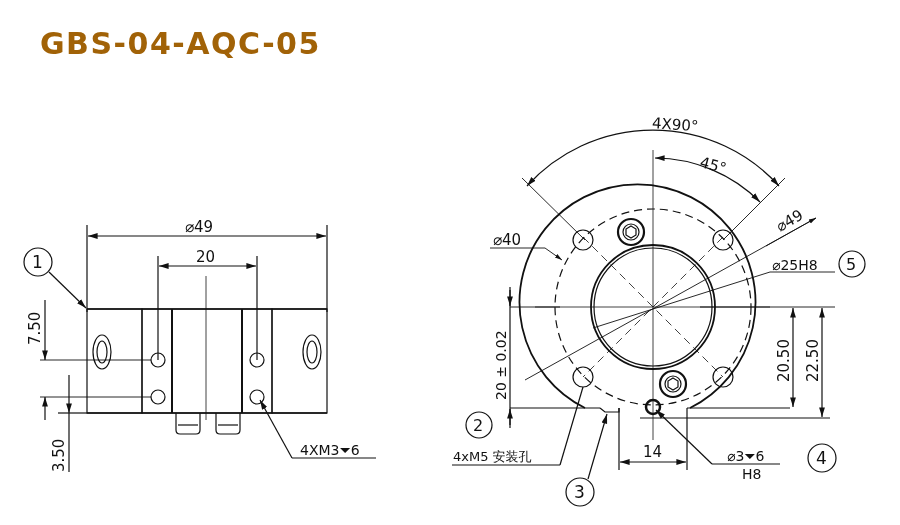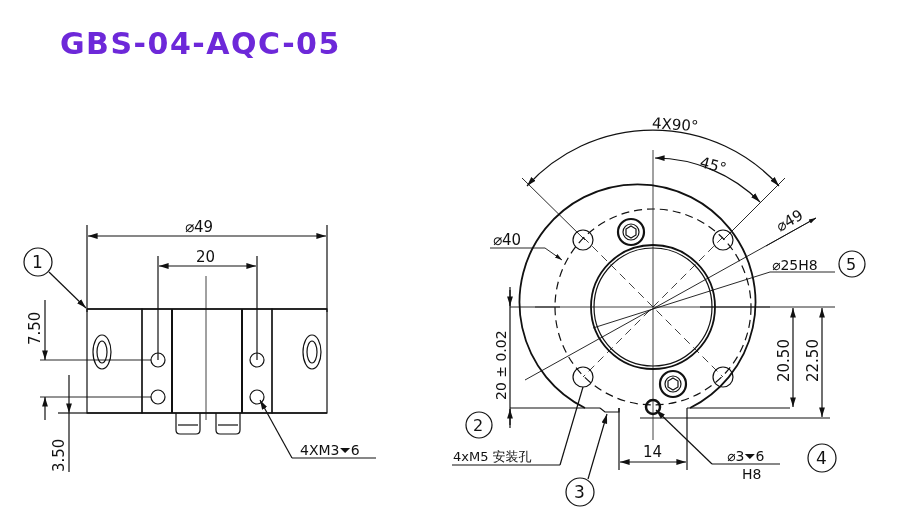--- a/index.html
+++ b/index.html
@@ -8,21 +8,21 @@
       position: absolute; left: 40px; top: 26px;
       font-family: "DejaVu Sans", sans-serif; font-weight: bold;
       font-size: 30px; letter-spacing: 1.5px;
     }
     svg.drawing { position: absolute; left: 0; top: 0; }
     svg text { font-family: "DejaVu Sans", sans-serif; fill: #111; }
   </style>
 </head>
 <body>
 
-<div class="title" style="color:#6d28d9;margin-left:20px;">GBS-04-AQC-05</div>
+<div class="title" style="color:#a16207;">GBS-04-AQC-05</div>
 
 <svg class="drawing" width="900" height="525" viewBox="0 0 900 525">
   <defs>
     <marker id="arr" viewBox="0 0 10 10" refX="10" refY="5" markerWidth="8" markerHeight="8" orient="auto-start-reverse">
       <path d="M0,2 L10,5 L0,8 z" fill="#111"></path>
     </marker>
   </defs>
 
   <g stroke="#111" fill="none" stroke-width="1.2">
 

